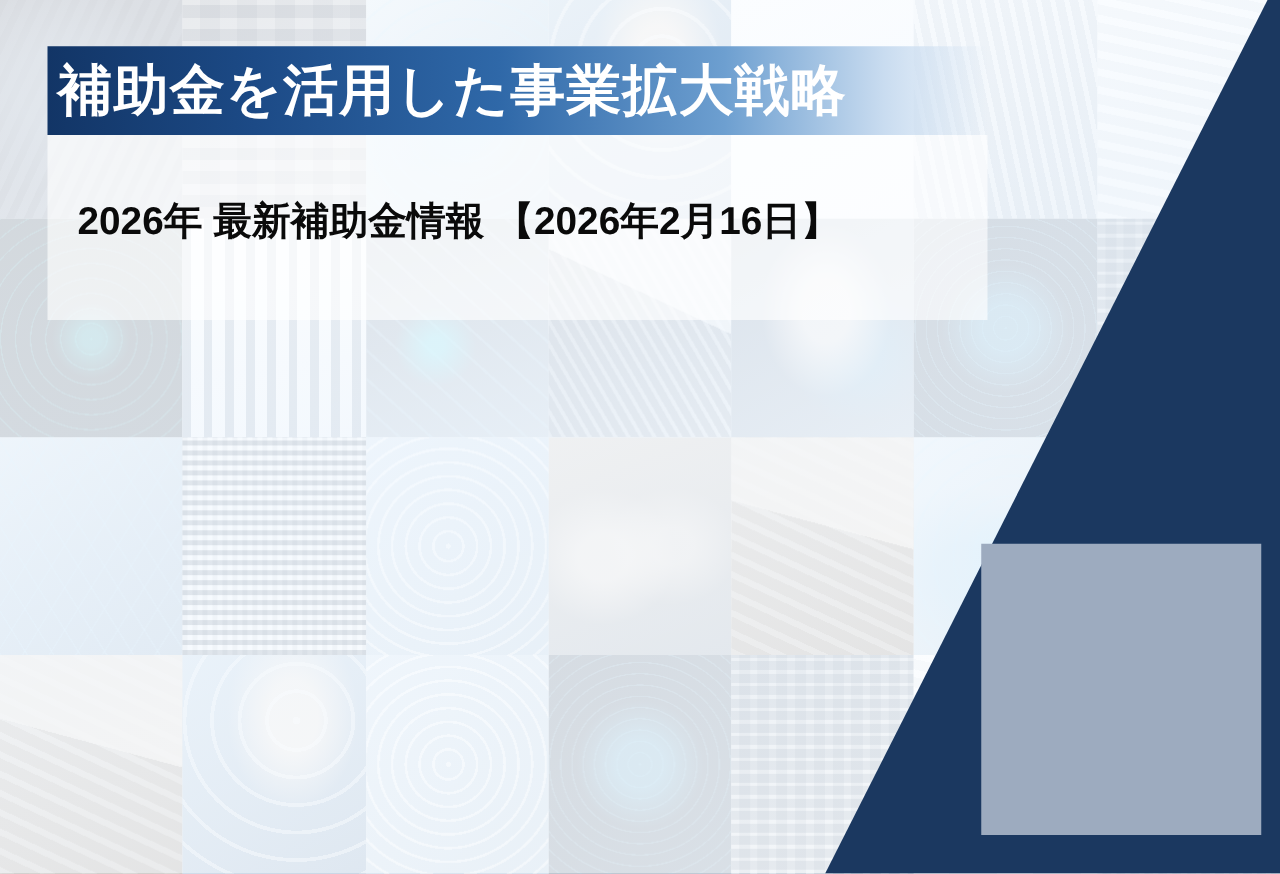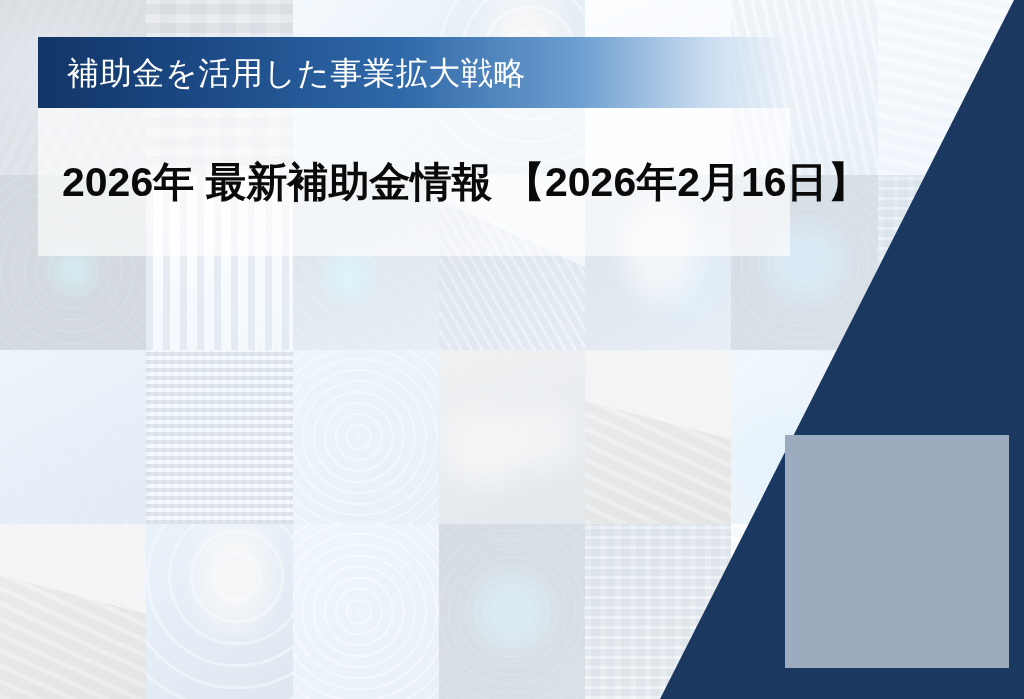--- a/index.html
+++ b/index.html
@@ -130,35 +130,35 @@
   .title-bar{
     position:absolute;
     left:38px;top:37px;
     width:752px;height:71px;
     background:linear-gradient(90deg,#123566 0%,#1c4a86 22%,#2f68a8 48%,#6d9fd0 72%,#c9dcf0 89%,rgba(255,255,255,0) 100%);
     z-index:5;
     display:flex;align-items:center;
   }
   .title-text{
     color:#ffffff;
-    font-size:32px;
-    font-weight:normal;
+    font-size:44px;
+    font-weight:bold;
     letter-spacing:.02em;
-    padding-left:29px;
+    padding-left:8px;
     white-space:nowrap;
     line-height:1;
   }
 
   
   .subtitle{
     position:absolute;
     left:62px;top:160px;
     z-index:6;
     color:#0a0a0a;
-    font-size:41px;
+    font-size:31px;
     font-weight:bold;
     white-space:nowrap;
     line-height:1.1;
   }
 
   
   .author{
     position:absolute;
     left:506px;top:484px;
     z-index:6;

